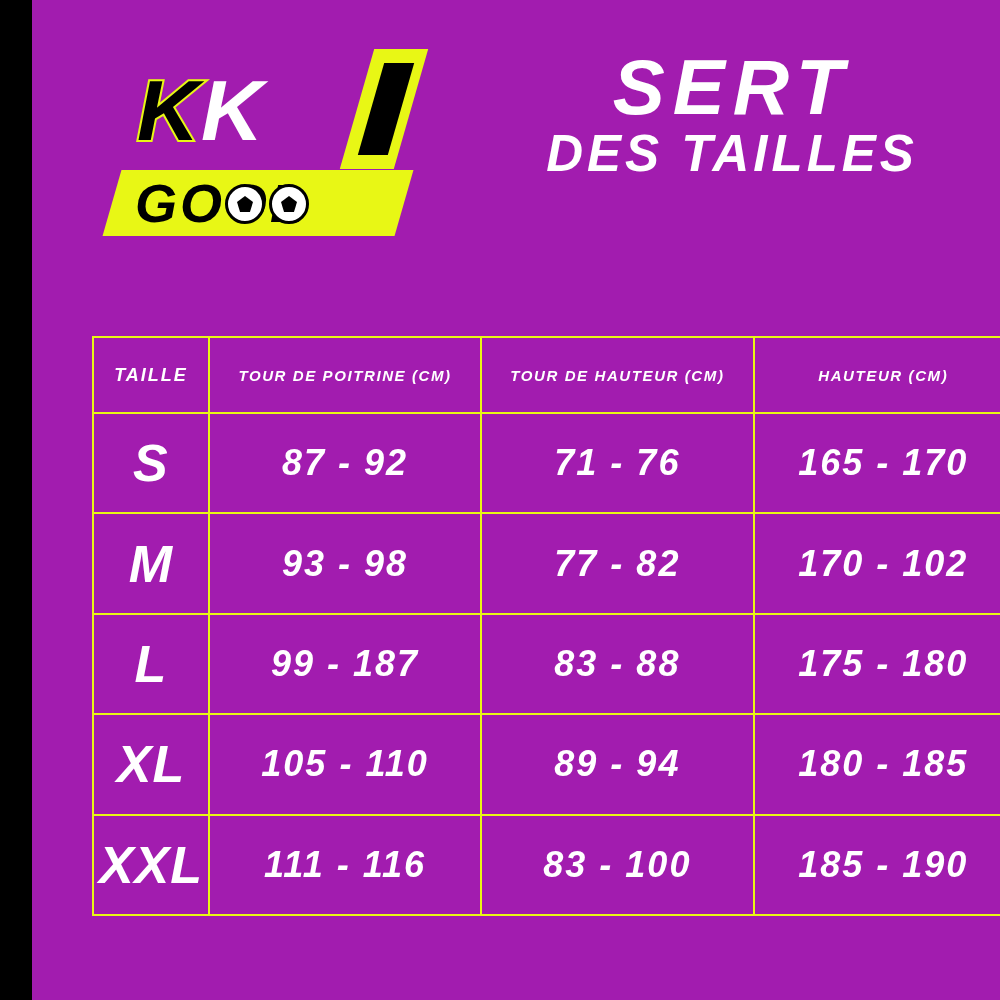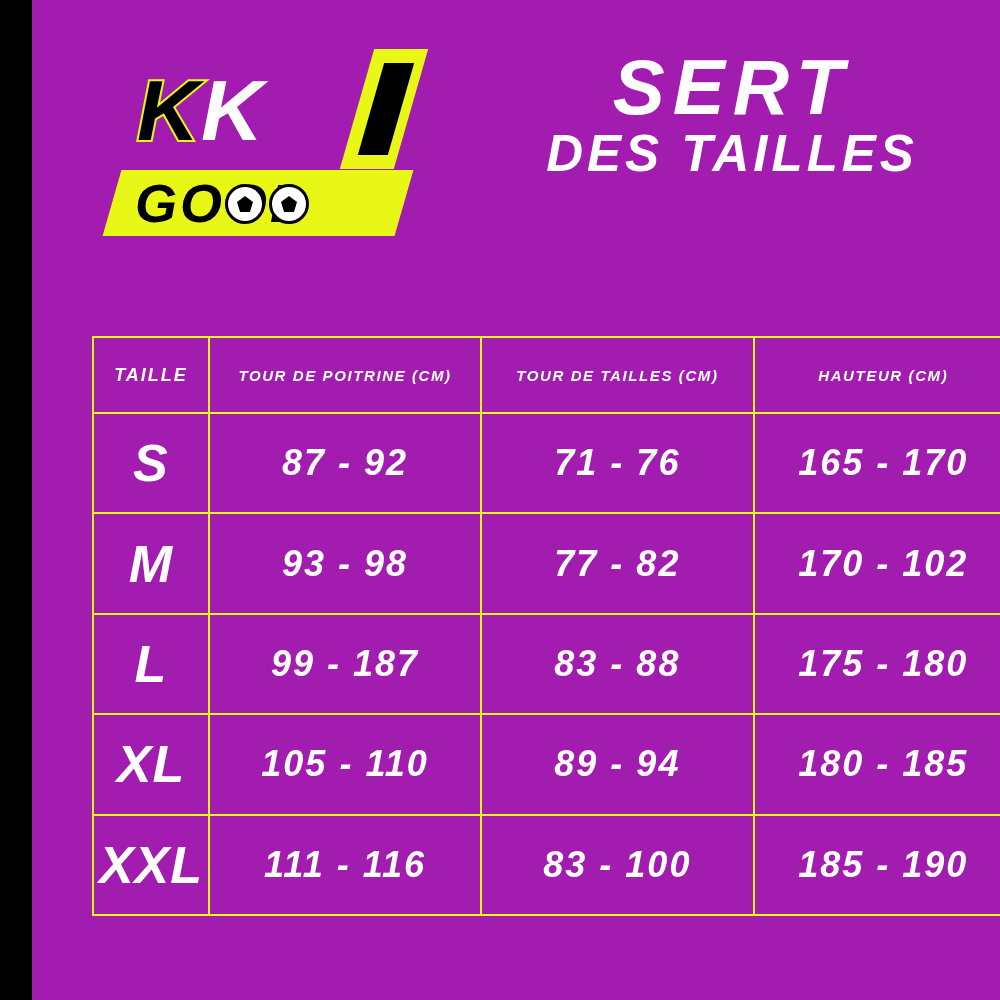--- a/index.html
+++ b/index.html
@@ -198,21 +198,21 @@
       <colgroup>
         <col class="c1">
           <col class="c2">
           <col class="c3">
           <col class="c4">
       </colgroup>
       <thead>
         <tr>
           <th class="c-size">TAILLE</th>
           <th>TOUR DE POITRINE (CM)</th>
-          <th>TOUR DE TAILLES (CM)</th>
+          <th>TOUR DE HAUTEUR (CM)</th>
           <th>HAUTEUR (CM)</th>
         </tr>
       </thead>
       <tbody>
         <tr>
           <td class="size-cell">S</td>
           <td>87 - 92</td>
           <td>71 - 76</td>
           <td>165 - 170</td>
         </tr>

